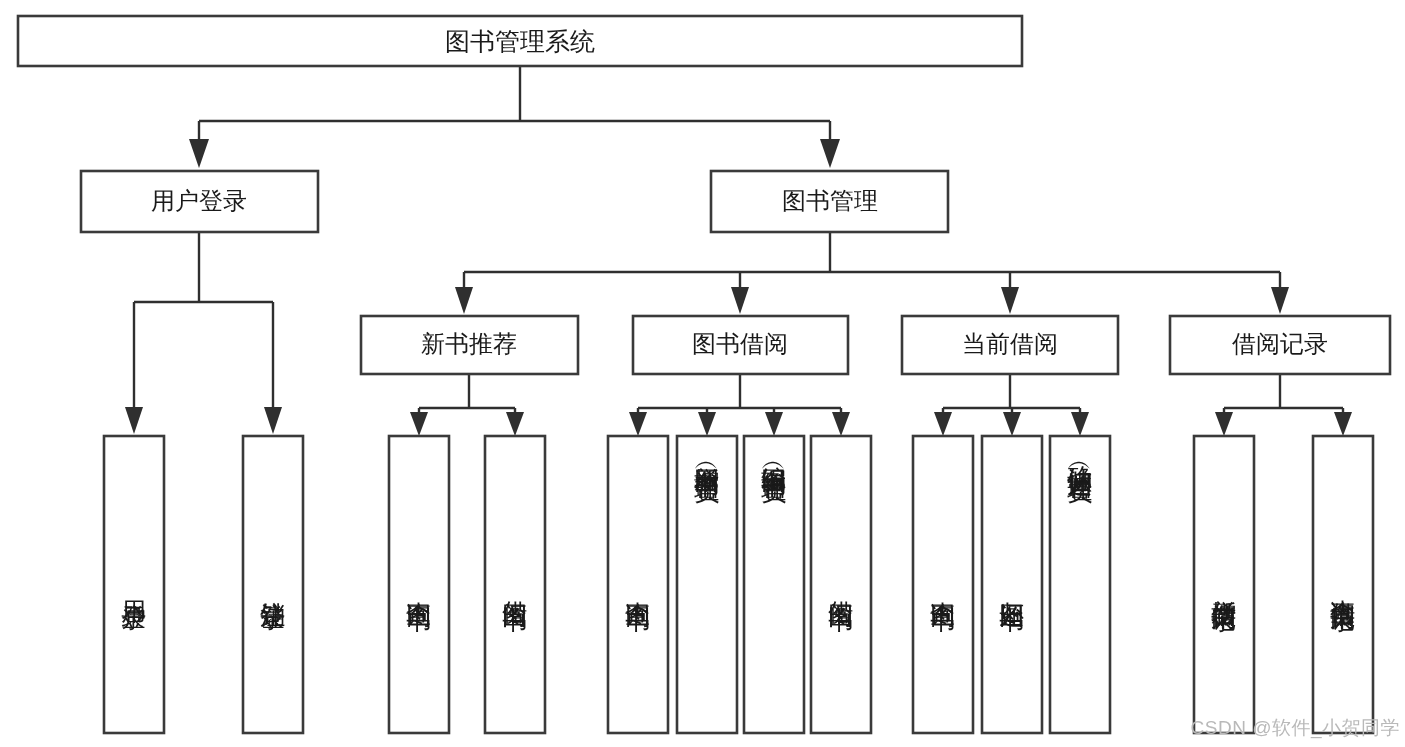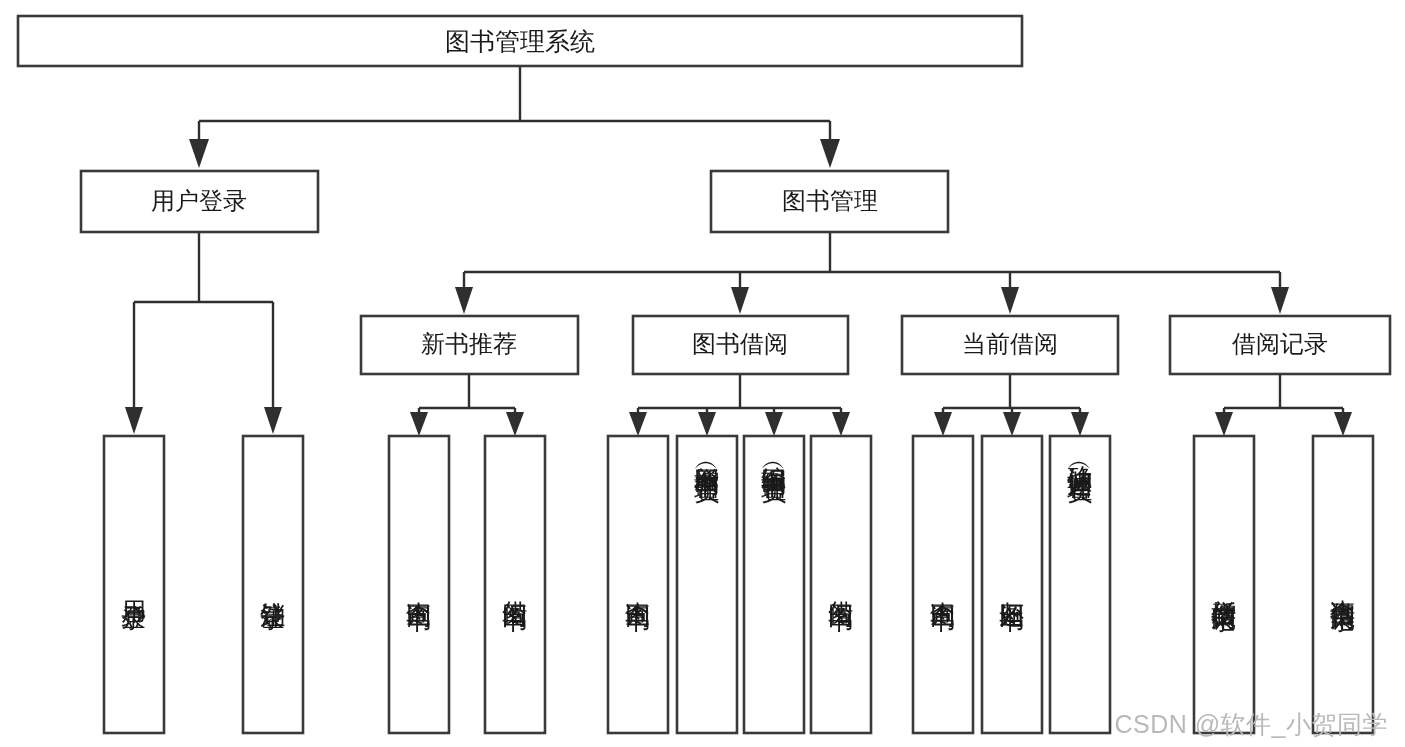--- a/index.html
+++ b/index.html
@@ -69,24 +69,24 @@
     text-orientation: upright;
     font-family: "Liberation Sans", "DejaVu Sans", sans-serif;
     font-size: 25px;
     line-height: 1.06;
     color: #1a1a1a;
     letter-spacing: 2px;
     white-space: nowrap;
   }
   .watermark {
     position: absolute;
-    right: 17px;
+    right: 5px;
     bottom: 6px;
     font-family: "Liberation Sans", "DejaVu Sans", sans-serif;
-    font-size: 25px;
+    font-size: 19px;
     color: #b9b9b9;
     letter-spacing: 0.5px;
     white-space: nowrap;
     pointer-events: none;
   }
 </style>
 </head>
 <body>
 
 <div id="diagram-root">

